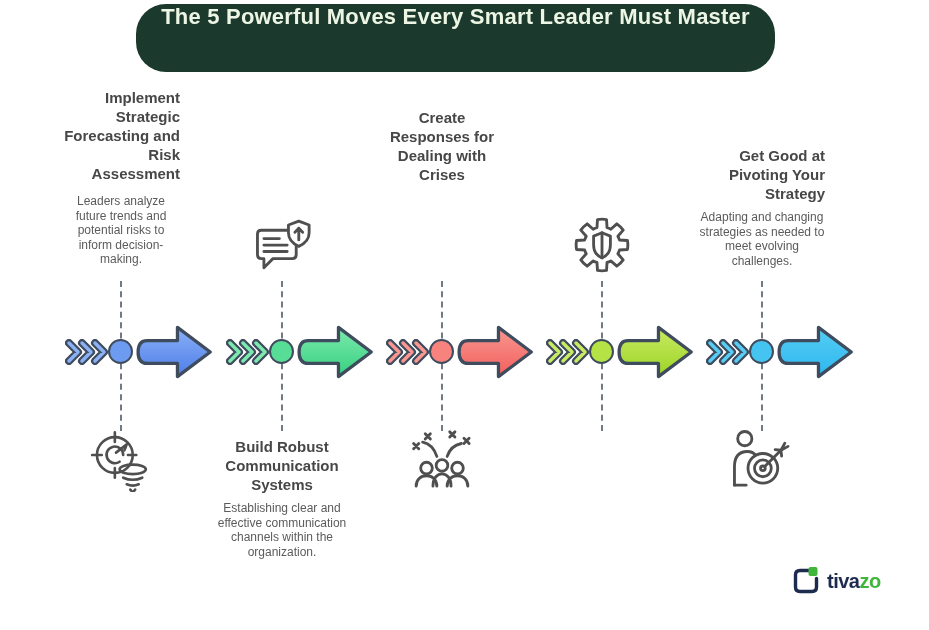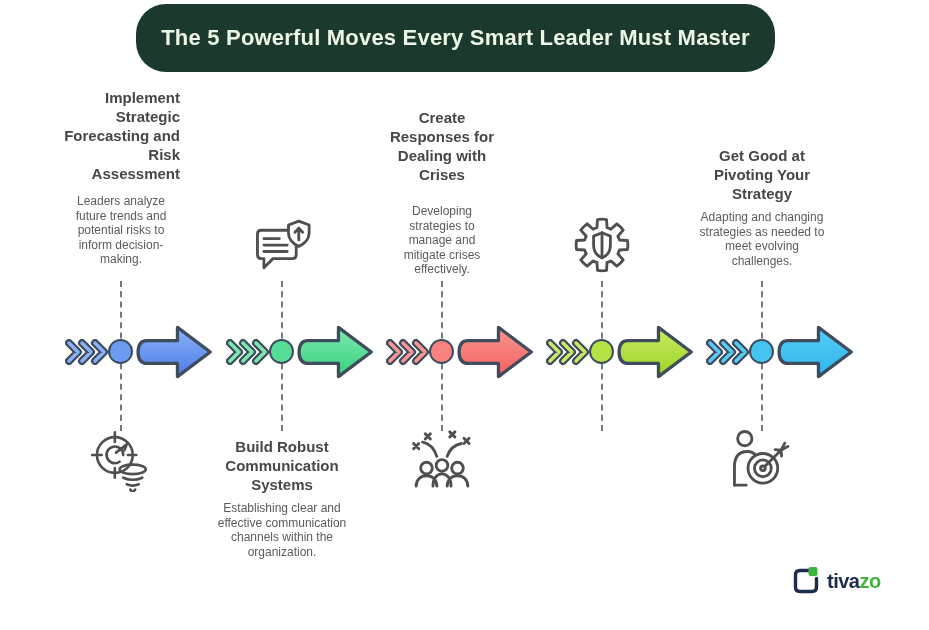--- a/index.html
+++ b/index.html
@@ -3,21 +3,21 @@
 <meta charset="utf-8">
 <style>
   html,body{margin:0;padding:0;background:#fff;}
   .stage{
     position:relative;width:929px;height:630px;background:#ffffff;overflow:hidden;
     font-family:"Liberation Sans",sans-serif;
   }
   .banner{
     position:absolute;left:136px;top:4px;width:639px;height:68px;
     background:#1c392d;border-radius:30px;
-    display:flex;align-items:center;justify-content:center;
+    display:flex;align-items:flex-start;justify-content:center;
   }
   .banner-title{
     color:#edf6e4;font-size:22px;font-weight:bold;letter-spacing:.2px;text-align:center;
   }
   .col{position:absolute;top:0;width:160px;height:630px;}
   .col-1{left:41px;} .col-2{left:202px;} .col-3{left:362px;} .col-4{left:522px;} .col-5{left:682px;}
   .dashline{
     position:absolute;left:79px;top:281px;height:150px;width:0;
     border-left:2px dashed #6f7a85;
   }
@@ -118,21 +118,20 @@
     </svg>
     <span class="dot" style="background:#58dd96;"></span>
     <svg class="bigarrow" viewBox="0 0 100 100">
       <path d="M16,36 H53 V20 L93,50 L53,80 V64 H16 Q5,64 5,50 Q5,36 16,36 Z" fill="url(#g2)" stroke="#3f4c5e" stroke-width="4" stroke-linejoin="round"></path>
     </svg>
   </div>
 
   <div class="col col-3">
     <div class="dashline"></div>
     <div class="step-title" style="top:108px;width:110px;">Create Responses for Dealing with Crises</div>
-    <div class="step-desc" style="top:204px;width:104px;">Developing strategies to manage and mitigate crises effectively.</div>
     <svg class="chevrons" viewBox="0 0 44 26">
       <g fill="none" stroke-linecap="round" stroke-linejoin="round">
         <path d="M4,4 L13,13 L4,22 M17,4 L26,13 L17,22 M30,4 L39,13 L30,22" stroke="#3f4c5e" stroke-width="8"></path>
         <path d="M4,4 L13,13 L4,22 M17,4 L26,13 L17,22 M30,4 L39,13 L30,22" stroke="#f99790" stroke-width="3.5"></path>
       </g>
     </svg>
     <span class="dot" style="background:#f8837e;"></span>
     <svg class="bigarrow" viewBox="0 0 100 100">
       <path d="M16,36 H53 V20 L93,50 L53,80 V64 H16 Q5,64 5,50 Q5,36 16,36 Z" fill="url(#g3)" stroke="#3f4c5e" stroke-width="4" stroke-linejoin="round"></path>
     </svg>
@@ -160,21 +159,21 @@
       </g>
     </svg>
     <span class="dot" style="background:#b5e244;"></span>
     <svg class="bigarrow" viewBox="0 0 100 100">
       <path d="M16,36 H53 V20 L93,50 L53,80 V64 H16 Q5,64 5,50 Q5,36 16,36 Z" fill="url(#g4)" stroke="#3f4c5e" stroke-width="4" stroke-linejoin="round"></path>
     </svg>
   </div>
 
   <div class="col col-5">
     <div class="dashline"></div>
-    <div class="step-title" style="top:146px;width:126px;">Get Good at Pivoting Your Strategy</div>
+    <div class="step-title" style="top:146px;width:126px;text-align:right;">Get Good at Pivoting Your Strategy</div>
     <div class="step-desc" style="top:210px;width:130px;">Adapting and changing strategies as needed to meet evolving challenges.</div>
     <svg class="chevrons" viewBox="0 0 44 26">
       <g fill="none" stroke-linecap="round" stroke-linejoin="round">
         <path d="M4,4 L13,13 L4,22 M17,4 L26,13 L17,22 M30,4 L39,13 L30,22" stroke="#3f4c5e" stroke-width="8"></path>
         <path d="M4,4 L13,13 L4,22 M17,4 L26,13 L17,22 M30,4 L39,13 L30,22" stroke="#55cdf4" stroke-width="3.5"></path>
       </g>
     </svg>
     <span class="dot" style="background:#45c4f2;"></span>
     <svg class="bigarrow" viewBox="0 0 100 100">
       <path d="M16,36 H53 V20 L93,50 L53,80 V64 H16 Q5,64 5,50 Q5,36 16,36 Z" fill="url(#g5)" stroke="#3f4c5e" stroke-width="4" stroke-linejoin="round"></path>

